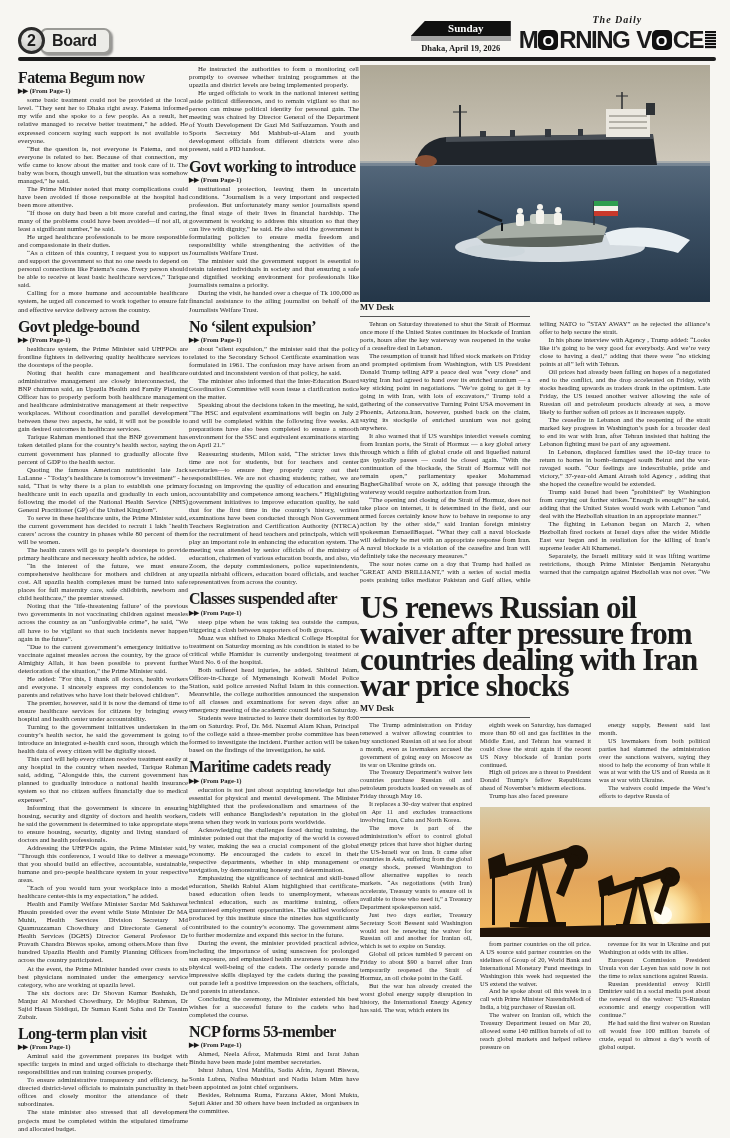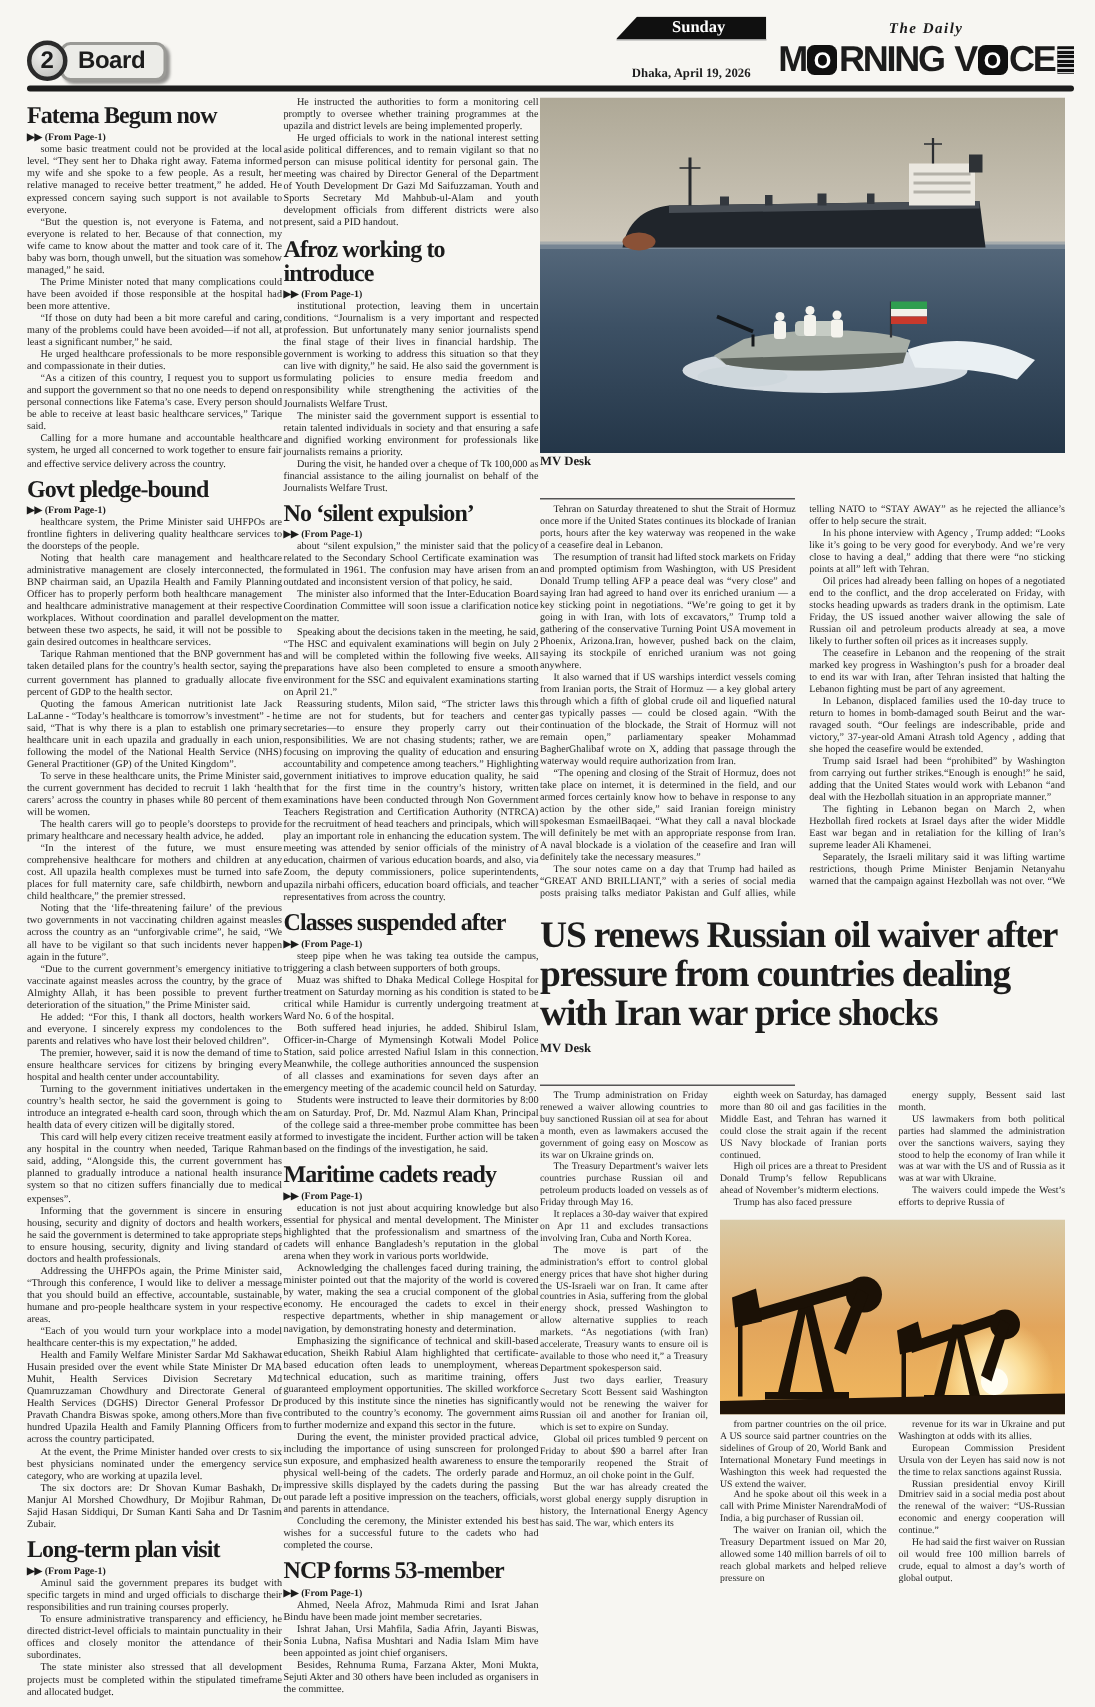--- a/index.html
+++ b/index.html
@@ -26,21 +26,21 @@
     background-color:#ececе8; background-color:#ecece8;
     box-shadow:2px 2px 2px rgba(0,0,0,.4);
     font:bold 16px "Liberation Sans", sans-serif; letter-spacing:-0.3px;
   }
   .header-right { display:flex; align-items:flex-end; gap:8px; }
   .datebox { width:100px; text-align:center; margin-bottom:1px; }
   .day-banner {
     background:#101010; color:#fff; font:bold 11px "Liberation Serif", serif;
     padding:1px 0 2px 10px; clip-path:polygon(14px 0, 100% 0, 100% 100%, 0 100%);
   }
-  .date-line { font:bold 8.5px "Liberation Serif", serif; padding-top:16px; border-top:1px solid #a3a3a3; }
+  .date-line { font:bold 8.5px "Liberation Serif", serif; padding-top:2px; border-top:5px solid #a3a3a3; }
   .masthead { line-height:1; }
   .masthead-top { text-align:center; font:bold italic 10px "Liberation Serif", serif; letter-spacing:1px; margin-bottom:1px; }
   .masthead-main { display:flex; align-items:center; font:bold 24px "Liberation Sans", sans-serif; letter-spacing:-1.5px; }
   .o-badge {
     width:20px; height:20px; margin:0 1px; border-radius:5px; background:#101010; color:#fff;
     display:inline-flex; align-items:center; justify-content:center;
     font:bold 15px "Liberation Sans", sans-serif; letter-spacing:0;
   }
   .masthead-gap { width:7px; }
   .masthead-badge {
@@ -55,25 +55,25 @@
   .colright  { width:350px; flex:none; }
 
   .art-title { font-size:16px; font-weight:bold; letter-spacing:-0.6px; margin:5px 0 1px; line-height:1.02; }
   .from { font-size:6.6px; font-weight:bold; margin:0 0 1px; }
   p.para { font-size:6.8px; line-height:8.05px; text-align:justify; text-indent:9px; margin:0; }
 
   
   .photo1 { width:350px; height:237px; display:block; }
   .big-headline { font-weight:bold; letter-spacing:-0.8px; }
   .iran-headline { font-size:27px; line-height:30px; margin:4px 0 5px; }
-  .byline { font-weight:bold; font-size:8.5px; width:170px; border-bottom:1px solid #555; padding-bottom:20px; margin-bottom:3px; }
+  .byline { font-weight:bold; font-size:8.5px; width:170px; border-bottom:1px solid #555; padding-bottom:4px; margin-bottom:3px; }
   .iran-text { column-count:2; column-gap:9px; height:268px; overflow:hidden; }
   .iran-text p.para { font-size:6.7px; line-height:8.0px; }
 
-  .us-headline { font-size:25px; line-height:26px; margin:7px 0 4px; }
+  .us-headline { font-size:31px; line-height:26px; margin:7px 0 4px; }
   .us-cols { display:flex; gap:8px; height:352px; overflow:hidden; }
   .us-cols p.para { font-size:6.5px; line-height:7.9px; }
   .us-colA { width:112px; flex:none; }
   .us-colBC { width:230px; flex:none; }
   .us-row { display:flex; gap:8px; }
   .us-row.top { height:84px; overflow:hidden; }
   .us-colB,.us-colC { width:111px; flex:none; }
   .photo2 { width:230px; height:130px; display:block; margin:2px 0 3px; }
 </style>
 </head>
@@ -159,21 +159,21 @@
           </div>
       </section>
     </div>
 
     <div class="colnarrow">
       <div>
           <p class="para">He instructed the authorities to form a monitoring cell promptly to oversee whether training programmes at the upazila and district levels are being implemented properly.</p>
           <p class="para">He urged officials to work in the national interest setting aside political differences, and to remain vigilant so that no person can misuse political identity for personal gain. The meeting was chaired by Director General of the Department of Youth Development Dr Gazi Md Saifuzzaman. Youth and Sports Secretary Md Mahbub-ul-Alam and youth development officials from different districts were also present, said a PID handout.</p>
         </div>
       <section>
-        <h2 class="art-title">Afroz working to introduce</h2>
+        <h2 class="art-title">Govt working to introduce</h2>
         <div class="from">▶▶ (From Page-1)</div>
         <div>
             <p class="para">institutional protection, leaving them in uncertain conditions. “Journalism is a very important and respected profession. But unfortunately many senior journalists spend the final stage of their lives in financial hardship. The government is working to address this situation so that they can live with dignity,” he said. He also said the government is formulating policies to ensure media freedom and responsibility while strengthening the activities of the Journalists Welfare Trust.</p>
             <p class="para">The minister said the government support is essential to retain talented individuals in society and that ensuring a safe and dignified working environment for professionals like journalists remains a priority.</p>
             <p class="para">During the visit, he handed over a cheque of Tk 100,000 as financial assistance to the ailing journalist on behalf of the Journalists Welfare Trust.</p>
           </div>
       </section>
       <section>
         <h2 class="art-title">No ‘silent expulsion’</h2>
         <div class="from">▶▶ (From Page-1)</div>

